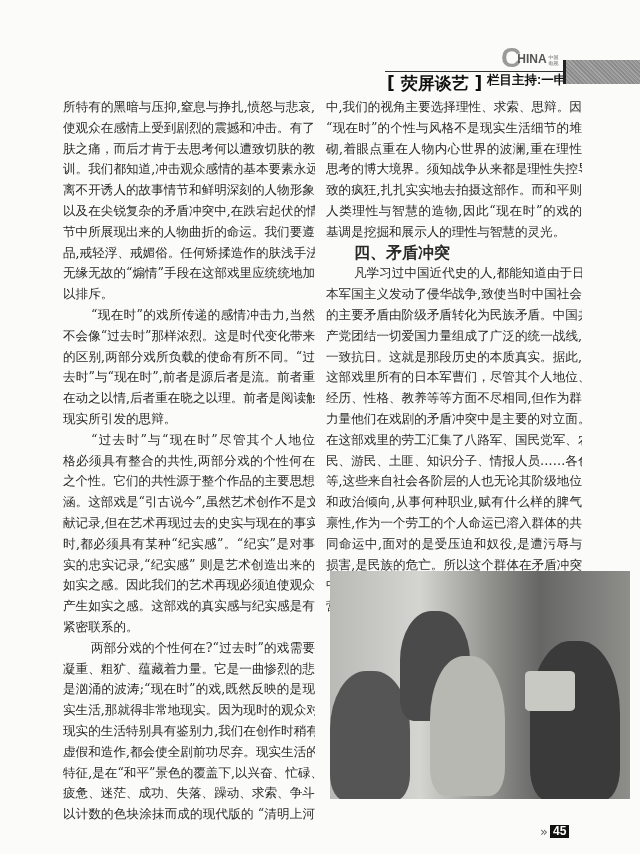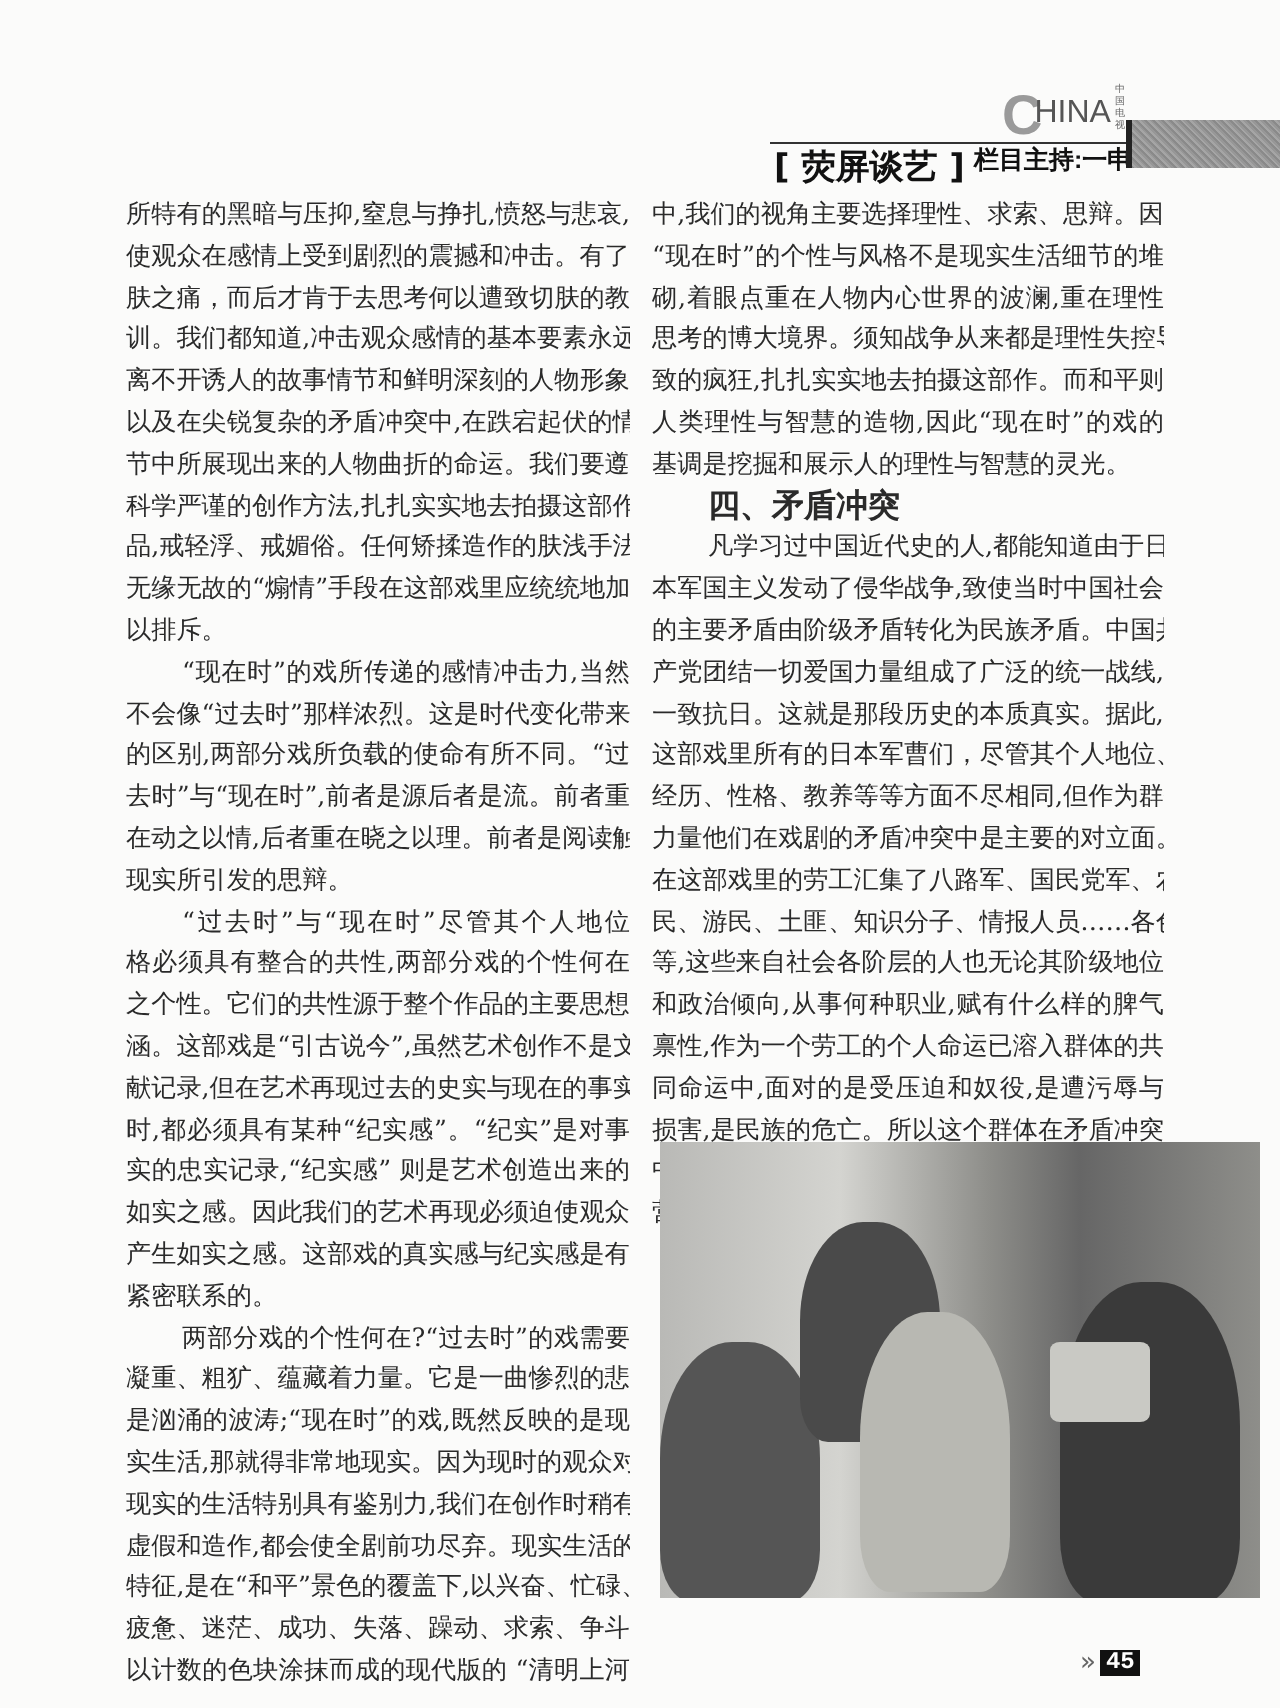--- a/index.html
+++ b/index.html
@@ -15,22 +15,22 @@
     }
     .logo {
       position: absolute; left: 116px; top: 0px; height: 28px; width: 60px;
       display: flex; align-items: flex-end;
     }
     .logo-c {
       font-family: "Liberation Sans", sans-serif; font-weight: bold;
       font-size: 28px; line-height: 28px; color: #9a9a9a; letter-spacing: -2px;
     }
     .logo-hina {
-      font-family: "Liberation Sans", sans-serif; font-weight: normal;
-      font-size: 16px; color: #555; margin-left: -2px; margin-bottom: 6px;
+      font-family: "Liberation Sans", sans-serif; font-weight: bold;
+      font-size: 12px; color: #555; margin-left: -2px; margin-bottom: 6px;
     }
     .logo-sub {
       font-family: "Liberation Sans", sans-serif; font-size: 5px; color: #666;
       line-height: 6px; margin-left: 2px; margin-bottom: 6px;
     }
     .header-rule {
       position: absolute; left: 0; top: 27px; width: 178px; height: 1px; background: #333;
     }
     .gray-block {
       position: absolute; left: 178px; top: 16px; width: 77px; height: 24px;
@@ -64,21 +64,21 @@
       position: absolute; left: 330px; top: 571px; width: 300px; height: 228px;
       background: linear-gradient(90deg, #b9b9b6 0%, #d4d4d0 30%, #8d8d89 55%, #666 70%, #8e8e8a 100%);
       overflow: hidden;
     }
     .photo .fig { position: absolute; border-radius: 45% 45% 20% 20%; }
     .page-num-wrap {
       position: absolute; left: 540px; top: 824px; display: flex; align-items: center;
     }
     .page-chev { font-family: "DejaVu Sans", sans-serif; font-size: 13px; color: #666; margin-right: 2px; }
     .page-num {
-      background: #111; color: #fff; font-family: Liberation Mono, monospace;
+      background: #111; color: #fff; font-family: Liberation Sans, sans-serif;
       font-size: 12px; font-weight: bold; padding: 0 3px; line-height: 13px;
     }
   </style>
 </head>
 <body>
 
 <div class="header">
   <div class="logo">
     <span class="logo-c">C</span>
     <span class="logo-hina">HINA</span>
@@ -94,21 +94,20 @@
 </div>
 
 <div class="col col-left" id="left-col">
     <span class="line">所特有的黑暗与压抑,窒息与挣扎,愤怒与悲哀,</span>
     <span class="line">使观众在感情上受到剧烈的震撼和冲击。有了切</span>
     <span class="line">肤之痛，而后才肯于去思考何以遭致切肤的教</span>
     <span class="line">训。我们都知道,冲击观众感情的基本要素永远</span>
     <span class="line">离不开诱人的故事情节和鲜明深刻的人物形象,</span>
     <span class="line">以及在尖锐复杂的矛盾冲突中,在跌宕起伏的情</span>
     <span class="line">节中所展现出来的人物曲折的命运。我们要遵循</span>
-    <span class="line">科学严谨的创作方法,扎扎实实地去拍摄这部作</span>
     <span class="line">品,戒轻浮、戒媚俗。任何矫揉造作的肤浅手法,</span>
     <span class="line">无缘无故的“煽情”手段在这部戏里应统统地加</span>
     <span class="line last">以排斥。</span>
     <span class="line indent">“现在时”的戏所传递的感情冲击力,当然</span>
     <span class="line">不会像“过去时”那样浓烈。这是时代变化带来</span>
     <span class="line">的区别,两部分戏所负载的使命有所不同。“过</span>
     <span class="line">去时”与“现在时”,前者是源后者是流。前者重</span>
     <span class="line">在动之以情,后者重在晓之以理。前者是阅读触</span>
     <span class="line last">现实所引发的思辩。</span>
     <span class="line indent">“过去时”与“现在时”尽管其个人地位</span>

